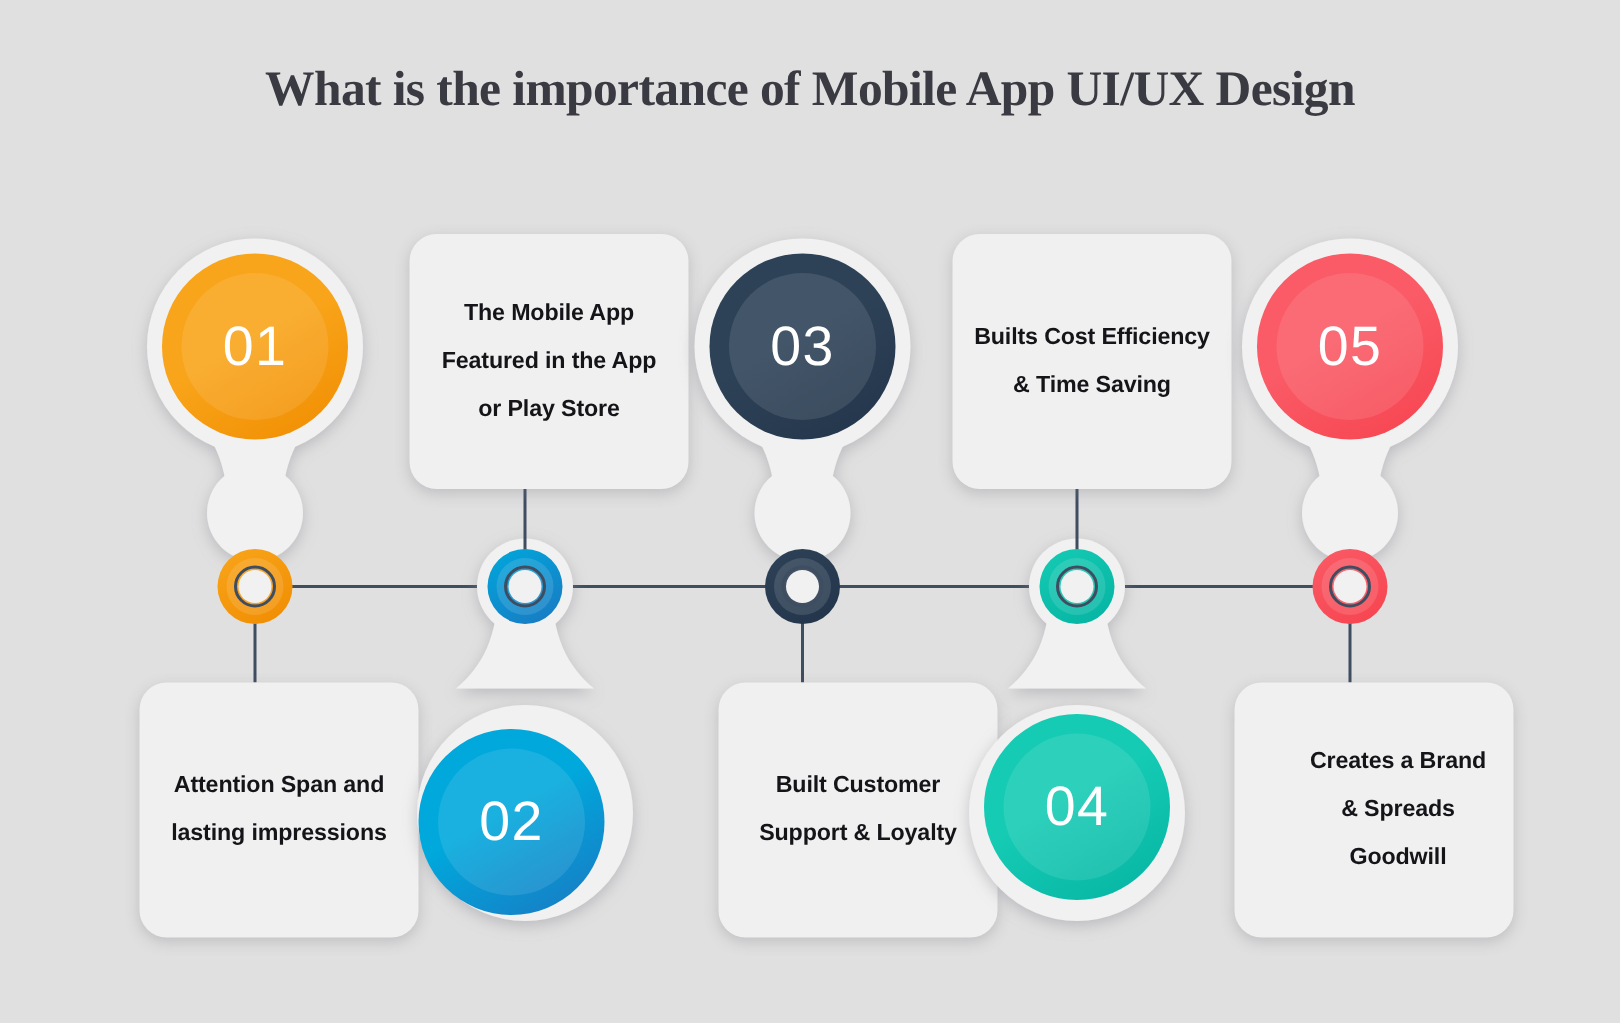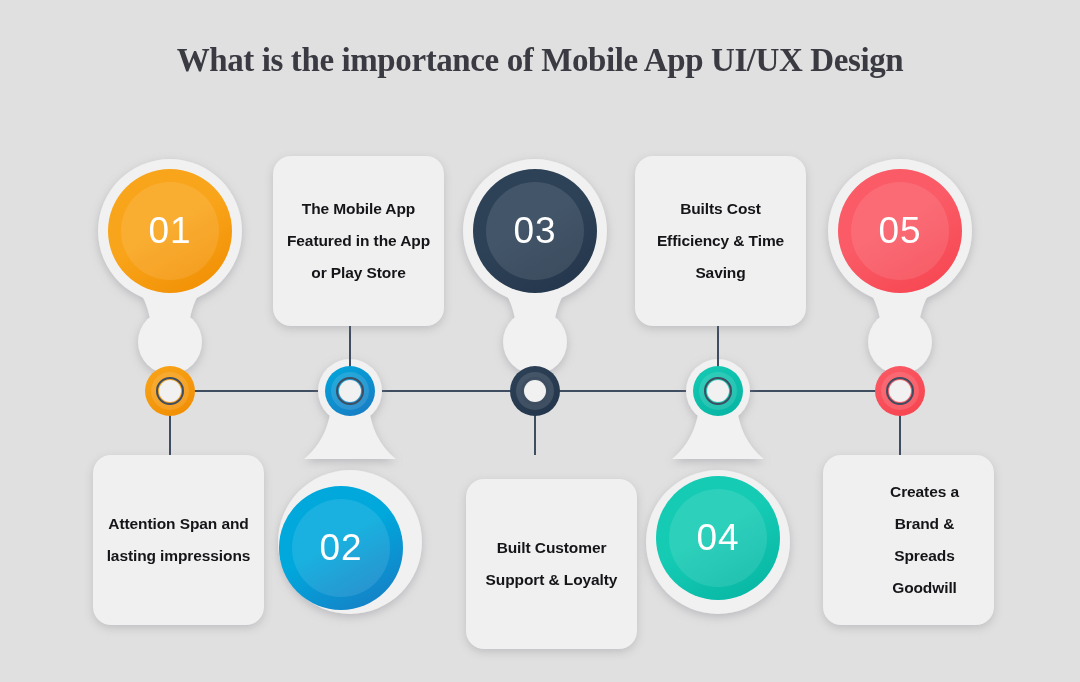--- a/index.html
+++ b/index.html
@@ -120,21 +120,21 @@
   
   .stem {
     position: absolute;
     width: 2px;
     background: #3f4d61;
   }
 
   
   .card {
     position: absolute;
-    width: 171px;
+    width: 186px;
     height: 170px;
     background: #f0f0f0;
     border-radius: 18px;
     box-shadow: 0 3px 9px rgba(120,120,130,0.30);
     display: flex;
     align-items: center;
     justify-content: center;
     padding: 10px 12px;
   }
   .card .card-text {
@@ -228,21 +228,21 @@
       <div class="stem" style="left: 534px; top: 391px; height: 64px;"></div>
       <div class="bigcircle" style="left: 473px; top: 169px; background: linear-gradient(150deg, rgb(46, 66, 87) 0%, rgb(46, 66, 87) 45%, rgb(34, 52, 74) 100%);">
         <div class="inner"></div>
         <span class="bignum">03</span>
       </div>
       <div class="smallcircle" style="left: 510px; top: 366px; background: linear-gradient(150deg, rgb(46, 66, 87) 0%, rgb(34, 52, 74) 100%);">
         <div class="dot-inner"></div>
         <div class="hole"></div>
         <div class="ring"></div>
       </div>
-      <div class="card" style="left: 466px; top: 455px; margin-top: 24px;">
+      <div class="card" style="left: 479px; top: 455px;">
         <div class="card-text">Built Customer Support &amp; Loyalty</div>
       </div>
       <div class="pin" style="left: 652px; top: 359px;">
         <svg width="132" height="215" viewBox="0 0 132 215">
           <defs>
             <filter id="pinsh718d" x="-45%" y="-25%" width="190%" height="160%">
               <feDropShadow dx="0" dy="3" stdDeviation="5" flood-color="#8c8c96" flood-opacity="0.45"></feDropShadow>
             </filter>
           </defs>
           <g filter="url(#pinsh718d)" fill="#f1f1f1">

